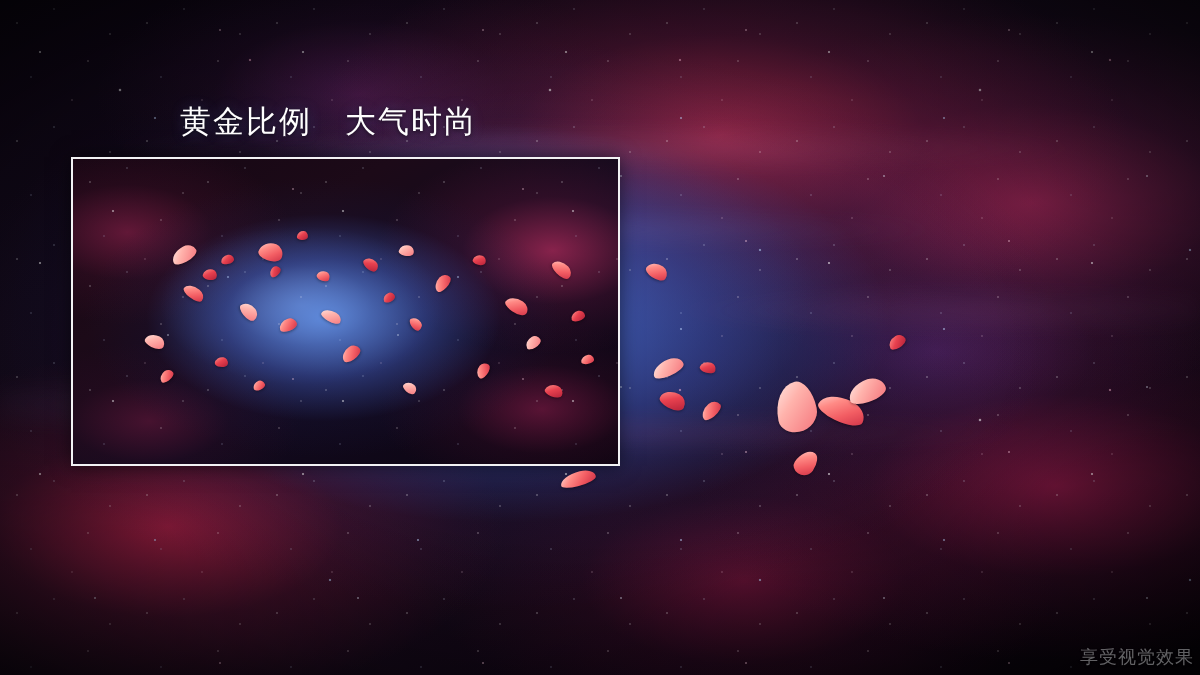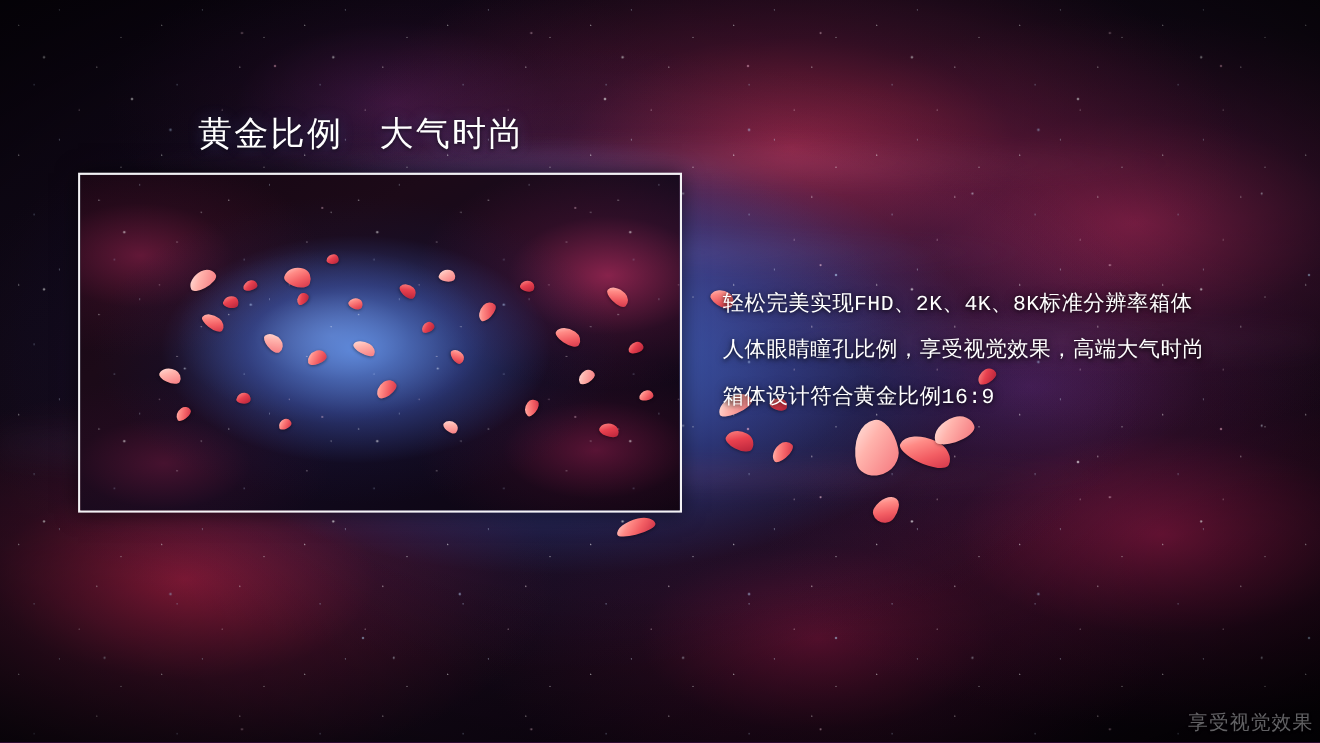--- a/index.html
+++ b/index.html
@@ -8,22 +8,21 @@
     width:1200px; height:675px;
     overflow:hidden;
     background:#05030a;
     font-family:"Liberation Sans", sans-serif;
   }
 
   #slide {
     position:relative;
     width:1200px; height:675px;
     overflow:hidden;
-    background:#701a75;
-    font-family:Liberation Mono, monospace;
+    background:#0f172a;
   }
 
   
   .bg-layer { position:absolute; inset:0; }
 
   .bg-base {
     background:
       radial-gradient(ellipse 46% 42% at 42% 48%,  rgba(70,105,200,0.95) 0%, rgba(52,72,160,0.62) 38%, rgba(28,30,78,0.18) 70%, rgba(0,0,0,0) 100%),
       radial-gradient(ellipse 30% 26% at 38% 44%,  rgba(150,190,255,0.55) 0%, rgba(90,130,230,0.25) 45%, rgba(0,0,0,0) 100%),
       radial-gradient(ellipse 34% 30% at 60% 20%,  rgba(190,45,80,0.78) 0%, rgba(130,30,70,0.40) 50%, rgba(0,0,0,0) 100%),
@@ -221,21 +220,16 @@
       <div class="petal deep" style="left: 660px; top: 392px; width: 26px; height: 17px; transform: rotate(28deg);"></div>
       <div class="petal" style="left: 700px; top: 404px; width: 22px; height: 13px; transform: rotate(-40deg);"></div>
       <div class="petal pale" style="left: 776px; top: 382px; width: 40px; height: 50px; transform: rotate(-12deg);"></div>
       <div class="petal" style="left: 818px; top: 398px; width: 48px; height: 24px; transform: rotate(26deg);"></div>
       <div class="petal pale" style="left: 848px; top: 380px; width: 38px; height: 22px; transform: rotate(-18deg);"></div>
       <div class="petal" style="left: 796px; top: 450px; width: 20px; height: 26px; transform: rotate(34deg);"></div>
       <div class="petal deep" style="left: 888px; top: 336px; width: 18px; height: 12px; transform: rotate(-30deg);"></div>
       <div class="petal" style="left: 560px; top: 472px; width: 36px; height: 14px; transform: rotate(-14deg);"></div>
     </div>
 
-  <div id="body-copy">
-    <div class="line">轻松完美实现FHD、2K、4K、8K标准分辨率箱体</div>
-    <div class="line">人体眼睛瞳孔比例，享受视觉效果，高端大气时尚</div>
-    <div class="line">箱体设计符合黄金比例16:9</div>
-  </div>
 
   <div id="watermark">享受视觉效果</div>
 
 </div>
 
 </body></html>

